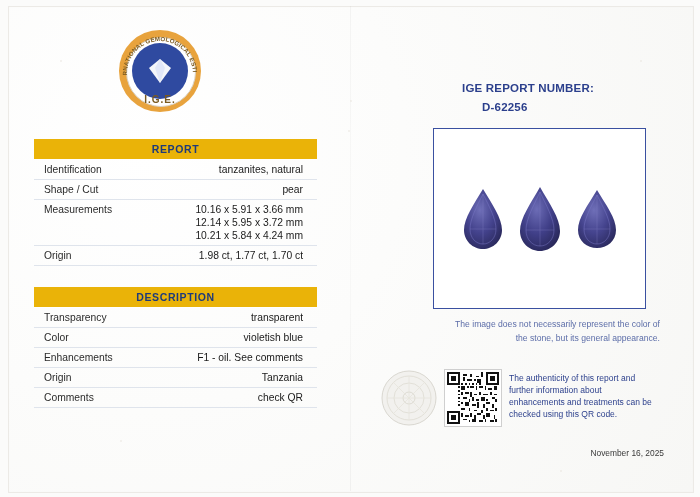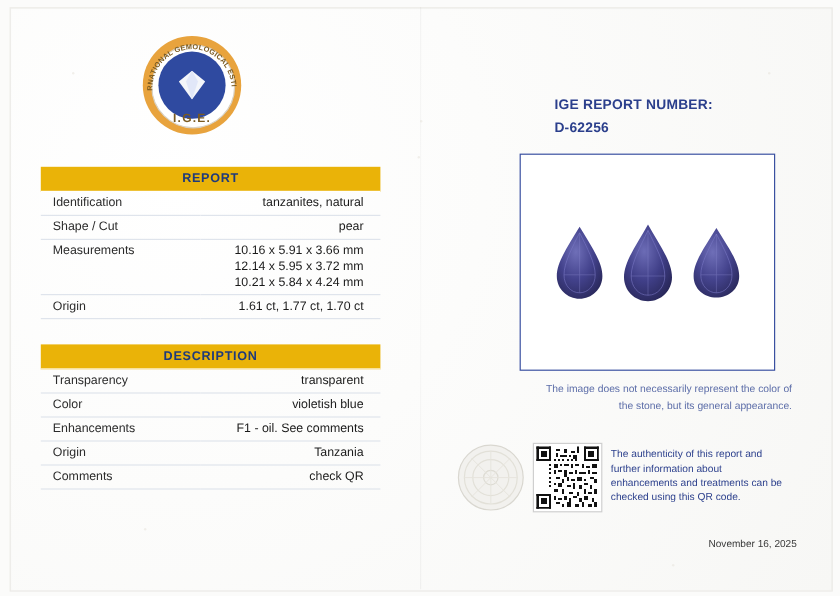--- a/index.html
+++ b/index.html
@@ -104,20 +104,21 @@
     left: 462px;
     top: 79px;
     color: #2b3f8c;
     font-weight: bold;
     font-size: 11.5px;
     letter-spacing: .2px;
     line-height: 19px;
   }
   .report-number .num {
     display: block;
+    margin-left: 20px;
   }
 
   
   .section {
     position: absolute;
     width: 283px;
   }
   .section.report { left: 34px; top: 139px; }
   .section.description { left: 34px; top: 287px; }
 
@@ -291,21 +292,21 @@
           <td class="k">Measurements</td>
           <td class="v">
             <span class="line">10.16 x 5.91 x 3.66 mm</span>
             <span class="line">12.14 x 5.95 x 3.72 mm</span>
             <span class="line">10.21 x 5.84 x 4.24 mm</span>
           </td>
         </tr>
         <tr>
           <td class="k">Origin</td>
           <td class="v">
-            <span class="line">1.61 ct, 1.77 ct, 1.70 ct</span>
+            <span class="line">1.98 ct, 1.77 ct, 1.70 ct</span>
           </td>
         </tr>
       </tbody>
     </table>
   </div>
 
   <div class="section description">
     <div class="sec-head">DESCRIPTION</div>
     <table class="kv">
       <tbody>

